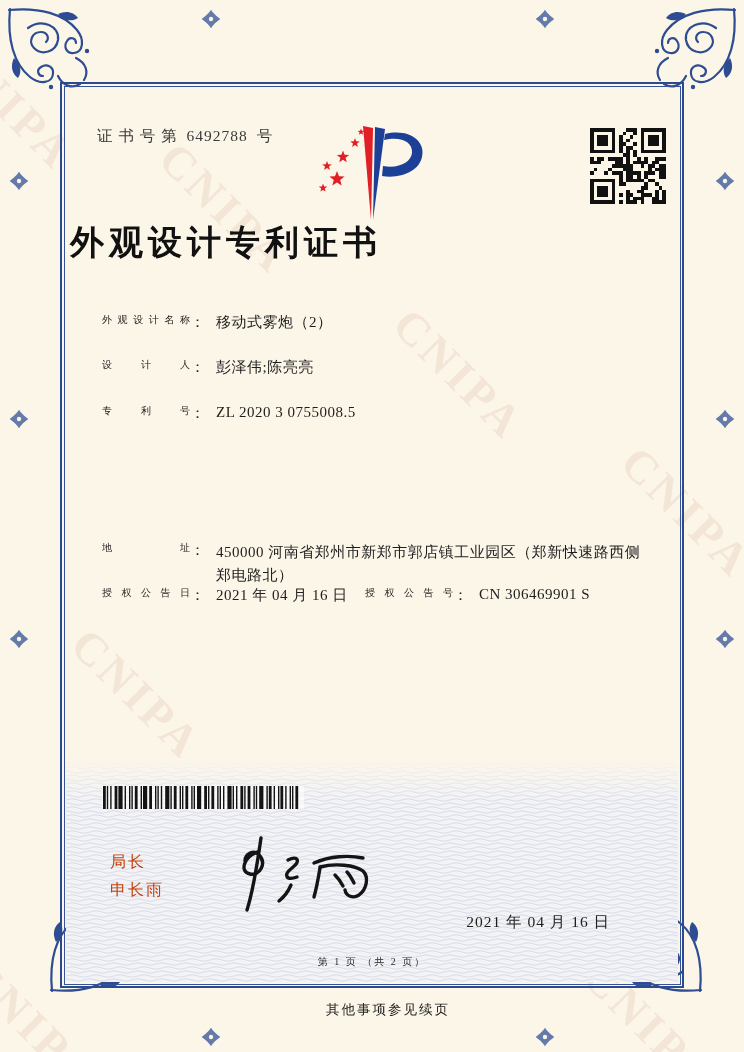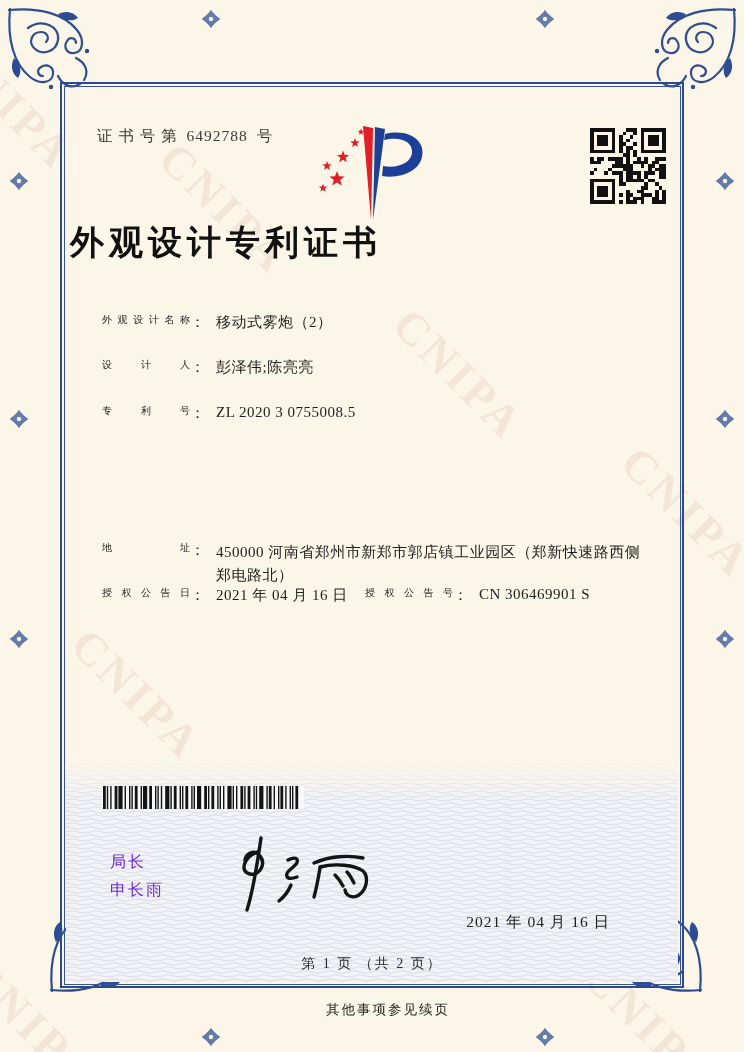--- a/index.html
+++ b/index.html
@@ -41,26 +41,26 @@
 
   
   .paras{position:absolute;left:38px;top:529px;width:576px;font-size:15px;line-height:22.5px;color:#222;}
   .paras p{margin:0;text-indent:2em;}
 
   
   .band{position:absolute;left:4px;right:4px;bottom:4px;height:224px;background:#f3f3f6;overflow:hidden;}
   .band .fade{position:absolute;left:0;top:0;right:0;height:42px;
               background:linear-gradient(#fcf6e9, rgba(252,246,233,0));}
   .barcode{position:absolute;left:40px;top:702px;width:202px;height:23px;}
-  .signer{position:absolute;left:48px;font-size:16px;color:#6d28d9;letter-spacing:2px;}
+  .signer{position:absolute;left:48px;font-size:16px;color:#c2410c;letter-spacing:2px;}
   .signer1{top:768px;} .signer2{top:796px;}
   .signature{position:absolute;left:160px;top:746px;width:182px;height:86px;}
   .issue-date{position:absolute;right:72px;top:828px;font-size:15.5px;color:#1e1e1e;letter-spacing:1px;}
   .page-info{position:absolute;left:0;top:871px;width:100%;text-align:center;
-             font-size:14px;letter-spacing:2px;color:#2a2a2a;}
+             font-size:10px;letter-spacing:2px;color:#2a2a2a;}
 
   .footer-note{position:absolute;left:16px;top:1001px;width:100%;text-align:center;
                font-size:13.5px;letter-spacing:2px;color:#222;}
 </style>
 </head>
 <body>
 
 <div class="page">
 
   <div class="wm" style="left:-30px;top:28px;">CNIPA</div>

